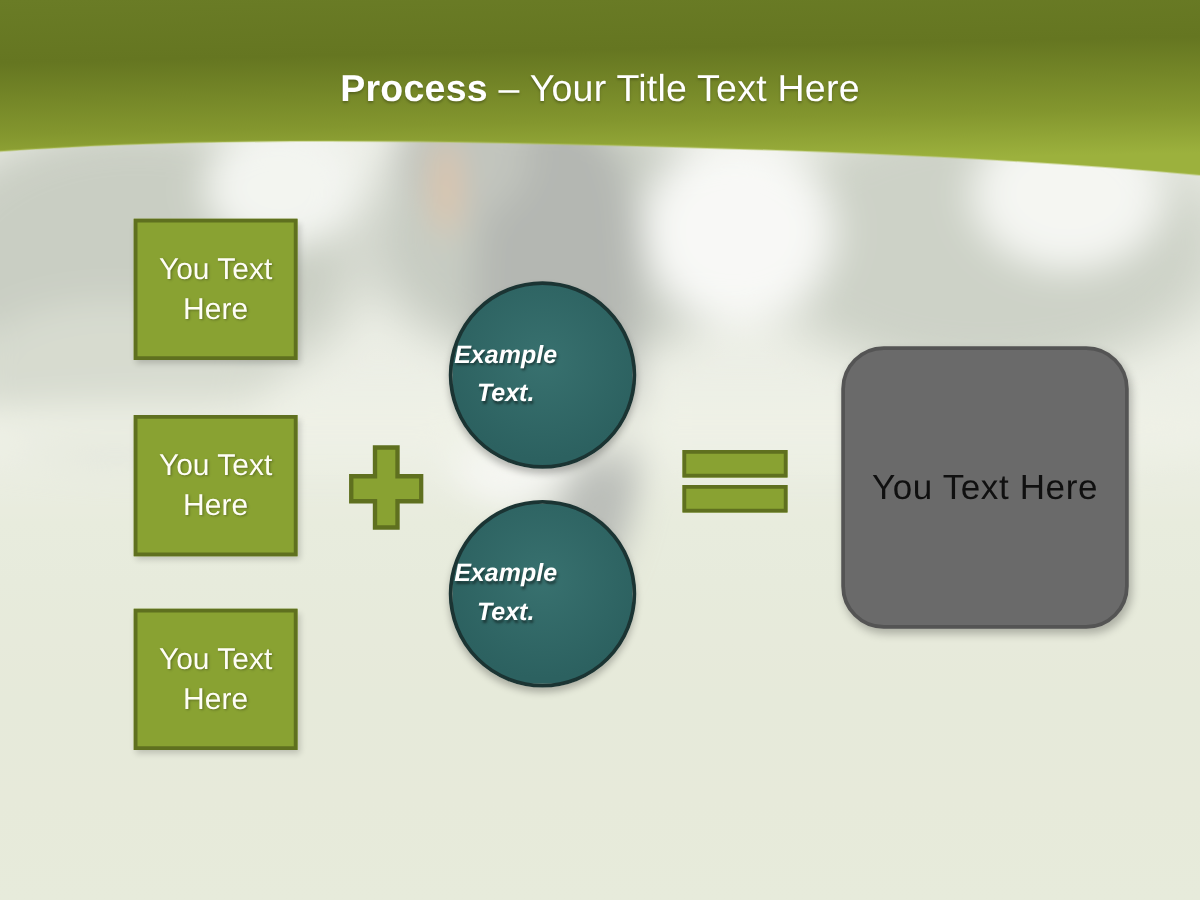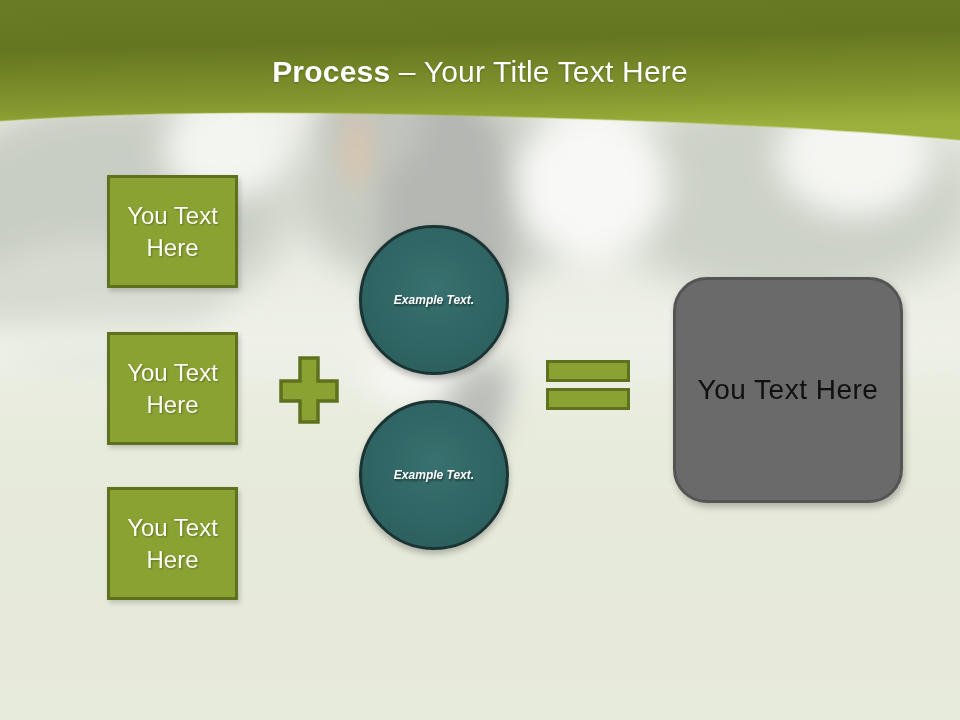--- a/index.html
+++ b/index.html
@@ -43,22 +43,22 @@
     color:#fefdf5;font-size:24px;line-height:1.32;
     text-shadow:1px 1px 2px rgba(0,0,0,0.30);
   }
   .gbox span{display:block;width:110px;}
   .gbox1{top:175px;} .gbox2{top:332px;} .gbox3{top:487px;}
   .circle{
     position:absolute;left:359px;width:144px;height:144px;border-radius:50%;
     background:radial-gradient(circle at 50% 42%,#38716f,#2c6160 72%);
     border:3px solid #1b3433;
     box-shadow:0 4px 6px rgba(0,0,0,0.25);
-    display:flex;align-items:center;justify-content:center;text-align:center;
-    color:#ffffff;font-size:12px;font-weight:700;font-style:italic;line-height:1.55;
+    display:flex;align-items:center;justify-content:flex-start;text-align:center;
+    color:#ffffff;font-size:20px;font-weight:700;font-style:italic;line-height:1.55;
     text-shadow:1px 2px 2px rgba(0,0,0,0.45);
   }
   .circle span{display:block;width:85px;}
   .circle1{top:225px;} .circle2{top:400px;}
   .plus-wrap{position:absolute;left:279px;top:356px;width:60px;height:68px;}
   .equals{position:absolute;left:546px;top:360px;display:flex;flex-direction:column;gap:6px;}
   .eq-bar{width:78px;height:16px;background:#89a232;border:3px solid #5f701f;}
   .result{
     position:absolute;left:673px;top:277px;width:224px;height:220px;
     border-radius:34px;background:#6a6a6a;border:3px solid #545454;

